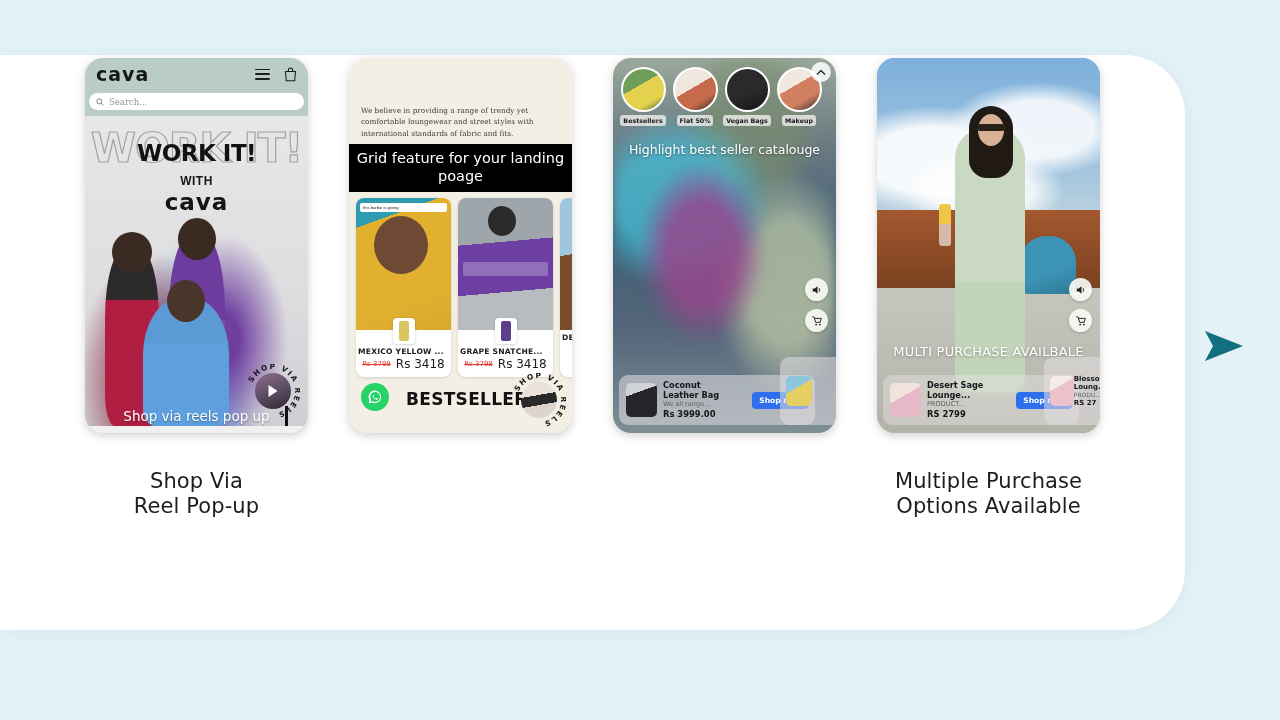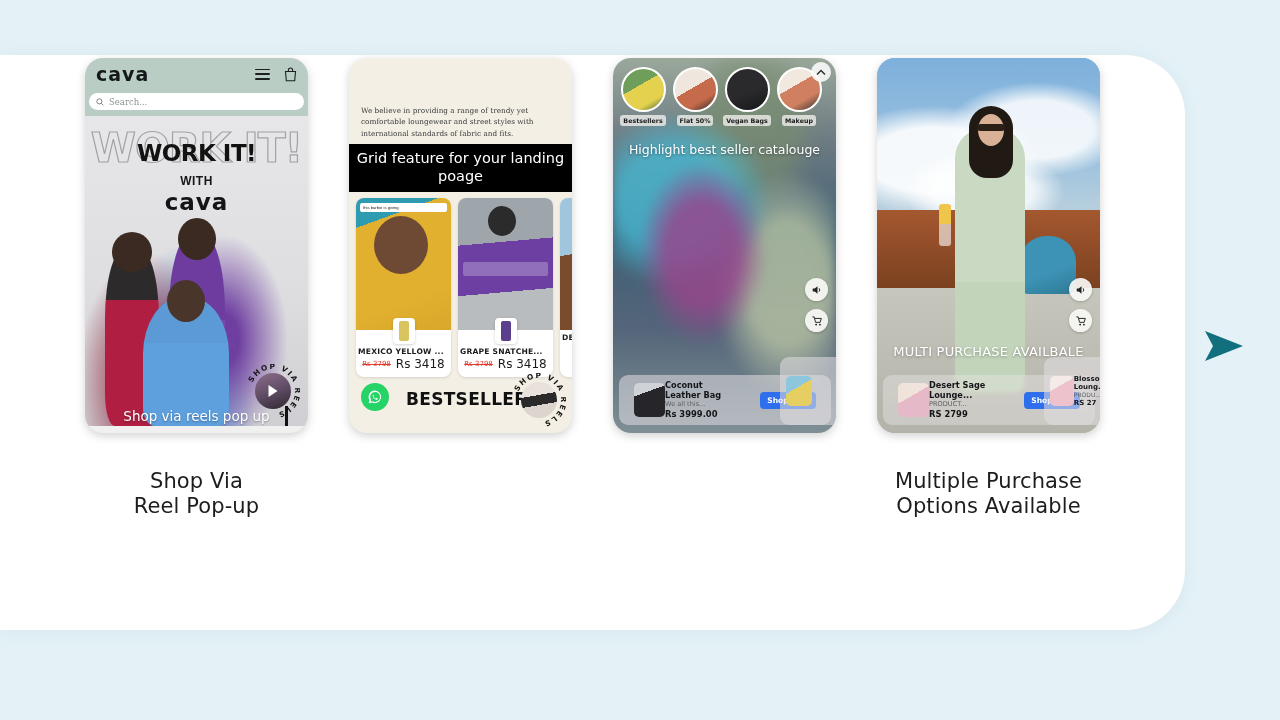--- a/index.html
+++ b/index.html
@@ -157,21 +157,21 @@
     border-radius:3px;padding:2px 3px;white-space:nowrap;font-family:"DejaVu Sans", sans-serif;}
   .c3 .title{position:absolute;left:0;top:84px;width:223px;text-align:center;z-index:3;
     font-size:12.5px;color:#fff;text-shadow:0 1px 3px rgba(0,0,0,.45);
     font-family:"DejaVu Sans", sans-serif;}
   .topchev{position:absolute;right:5px;top:4px;width:20px;height:20px;border-radius:50%;
     background:rgba(255,255,255,.85);display:flex;align-items:center;justify-content:center;z-index:4;}
   .sideacts{position:absolute;right:8px;top:220px;display:flex;flex-direction:column;gap:8px;z-index:4;}
   .actbtn{width:23px;height:23px;border-radius:50%;background:rgba(248,248,245,.92);
     display:flex;align-items:center;justify-content:center;box-shadow:0 1px 3px rgba(0,0,0,.2);}
   .prodbar{position:absolute;left:6px;bottom:8px;width:182px;height:50px;border-radius:9px;
-    background:rgba(225,222,225,.55);display:flex;align-items:center;padding:0 15px;z-index:4;
+    background:rgba(225,222,225,.55);display:flex;align-items:center;gap:6px;padding:0 7px;z-index:4;
     backdrop-filter:blur(2px);}
   .prodbar .th{width:31px;height:34px;border-radius:5px;overflow:hidden;flex:0 0 auto;
     background:linear-gradient(160deg,#cfd2d6 0 30%,#26262a 30% 100%);}
   .prodbar .meta{flex:1;min-width:0;}
   .pb-name{font-size:8.2px;font-weight:700;color:#15151a;line-height:1.18;
     font-family:"DejaVu Sans", sans-serif;}
   .pb-sub{font-size:6.6px;color:#5d5d63;line-height:1.3;font-family:"DejaVu Sans", sans-serif;}
   .pb-price{font-size:8.4px;font-weight:700;color:#15151a;font-family:"DejaVu Sans", sans-serif;}
   .shopnow{background:#2f6fed;color:#fff;font-size:7.6px;font-weight:700;border-radius:4px;
     padding:4px 7px;white-space:nowrap;font-family:"DejaVu Sans", sans-serif;}
@@ -388,21 +388,21 @@
                 <circle cx="10.4" cy="11.2" r="1.1" fill="#222"></circle>
               </svg>
           </div>
         </div>
 
         <div class="prodbar">
           <div class="th"></div>
           <div class="meta">
             <div class="pb-name" style="white-space:pre-line">Coconut
 Leather Bag</div>
-            <div class="pb-sub">We all this...</div>
+            <div class="pb-sub">We all range...</div>
             <div class="pb-price">Rs 3999.00</div>
           </div>
           <div class="shopnow">Shop now</div>
         </div>
         <div class="prodbar2">
           <div class="th"></div>
         </div>
       </div>
     </div>
 

